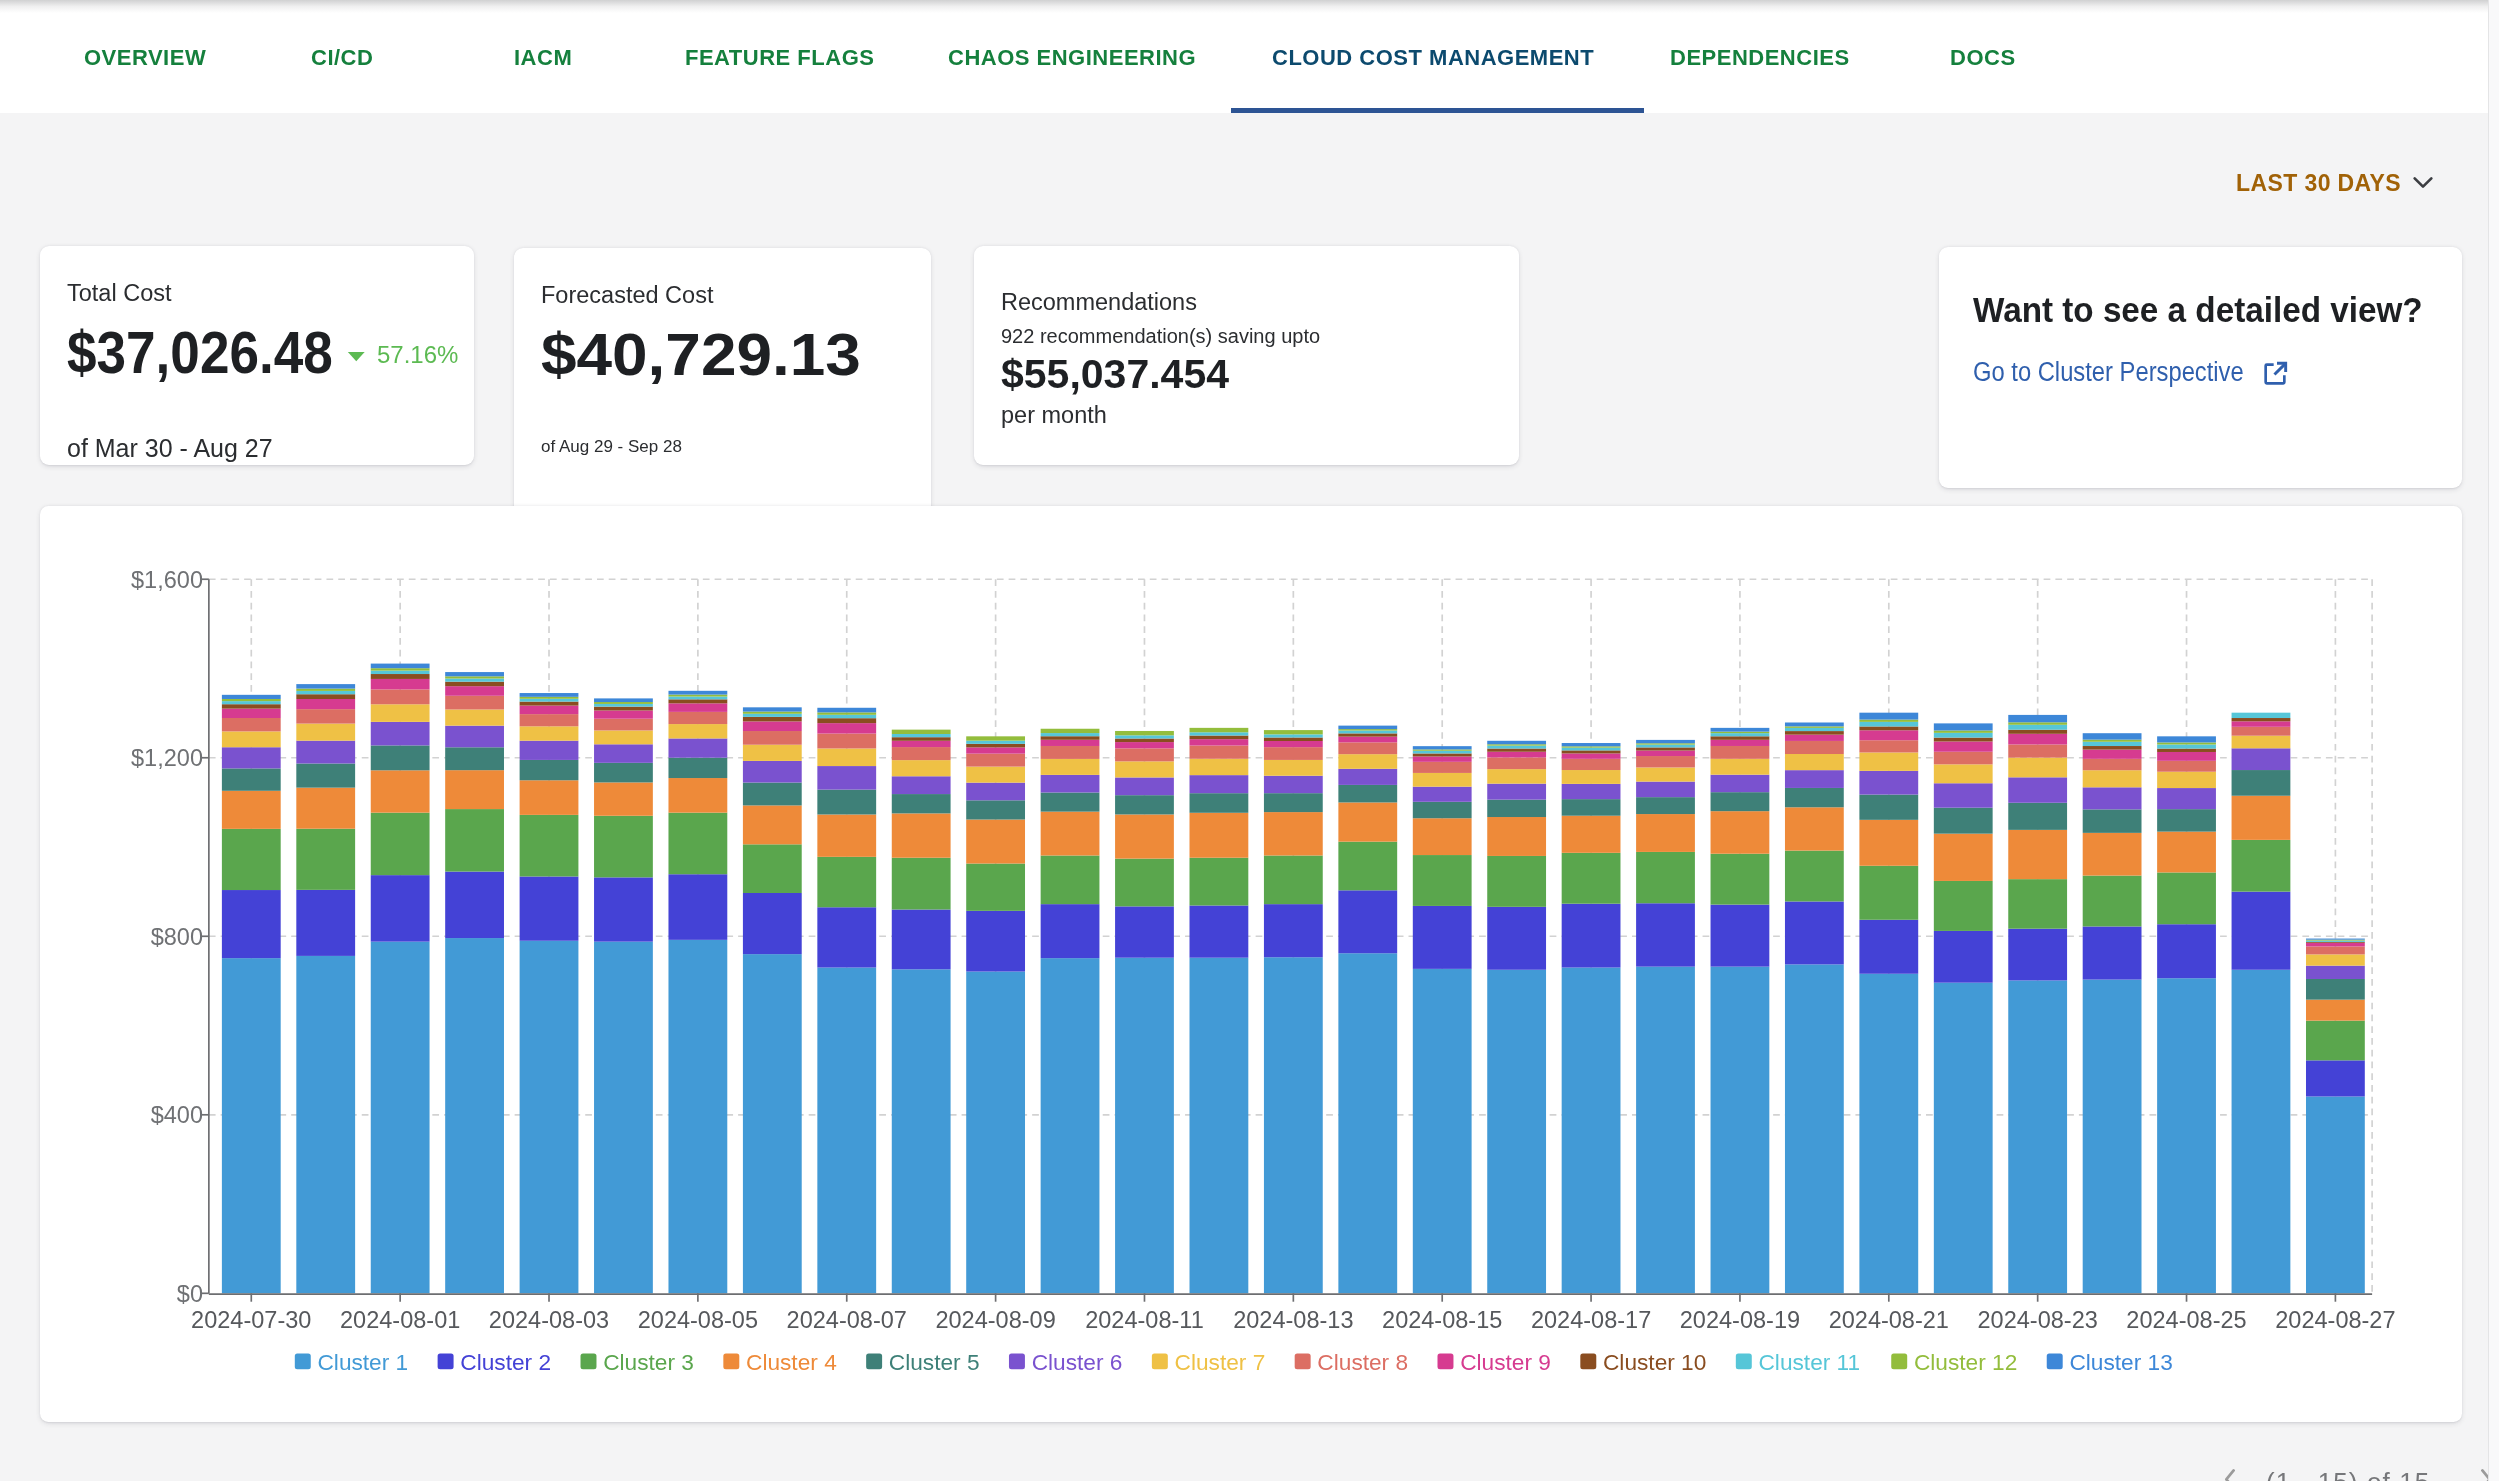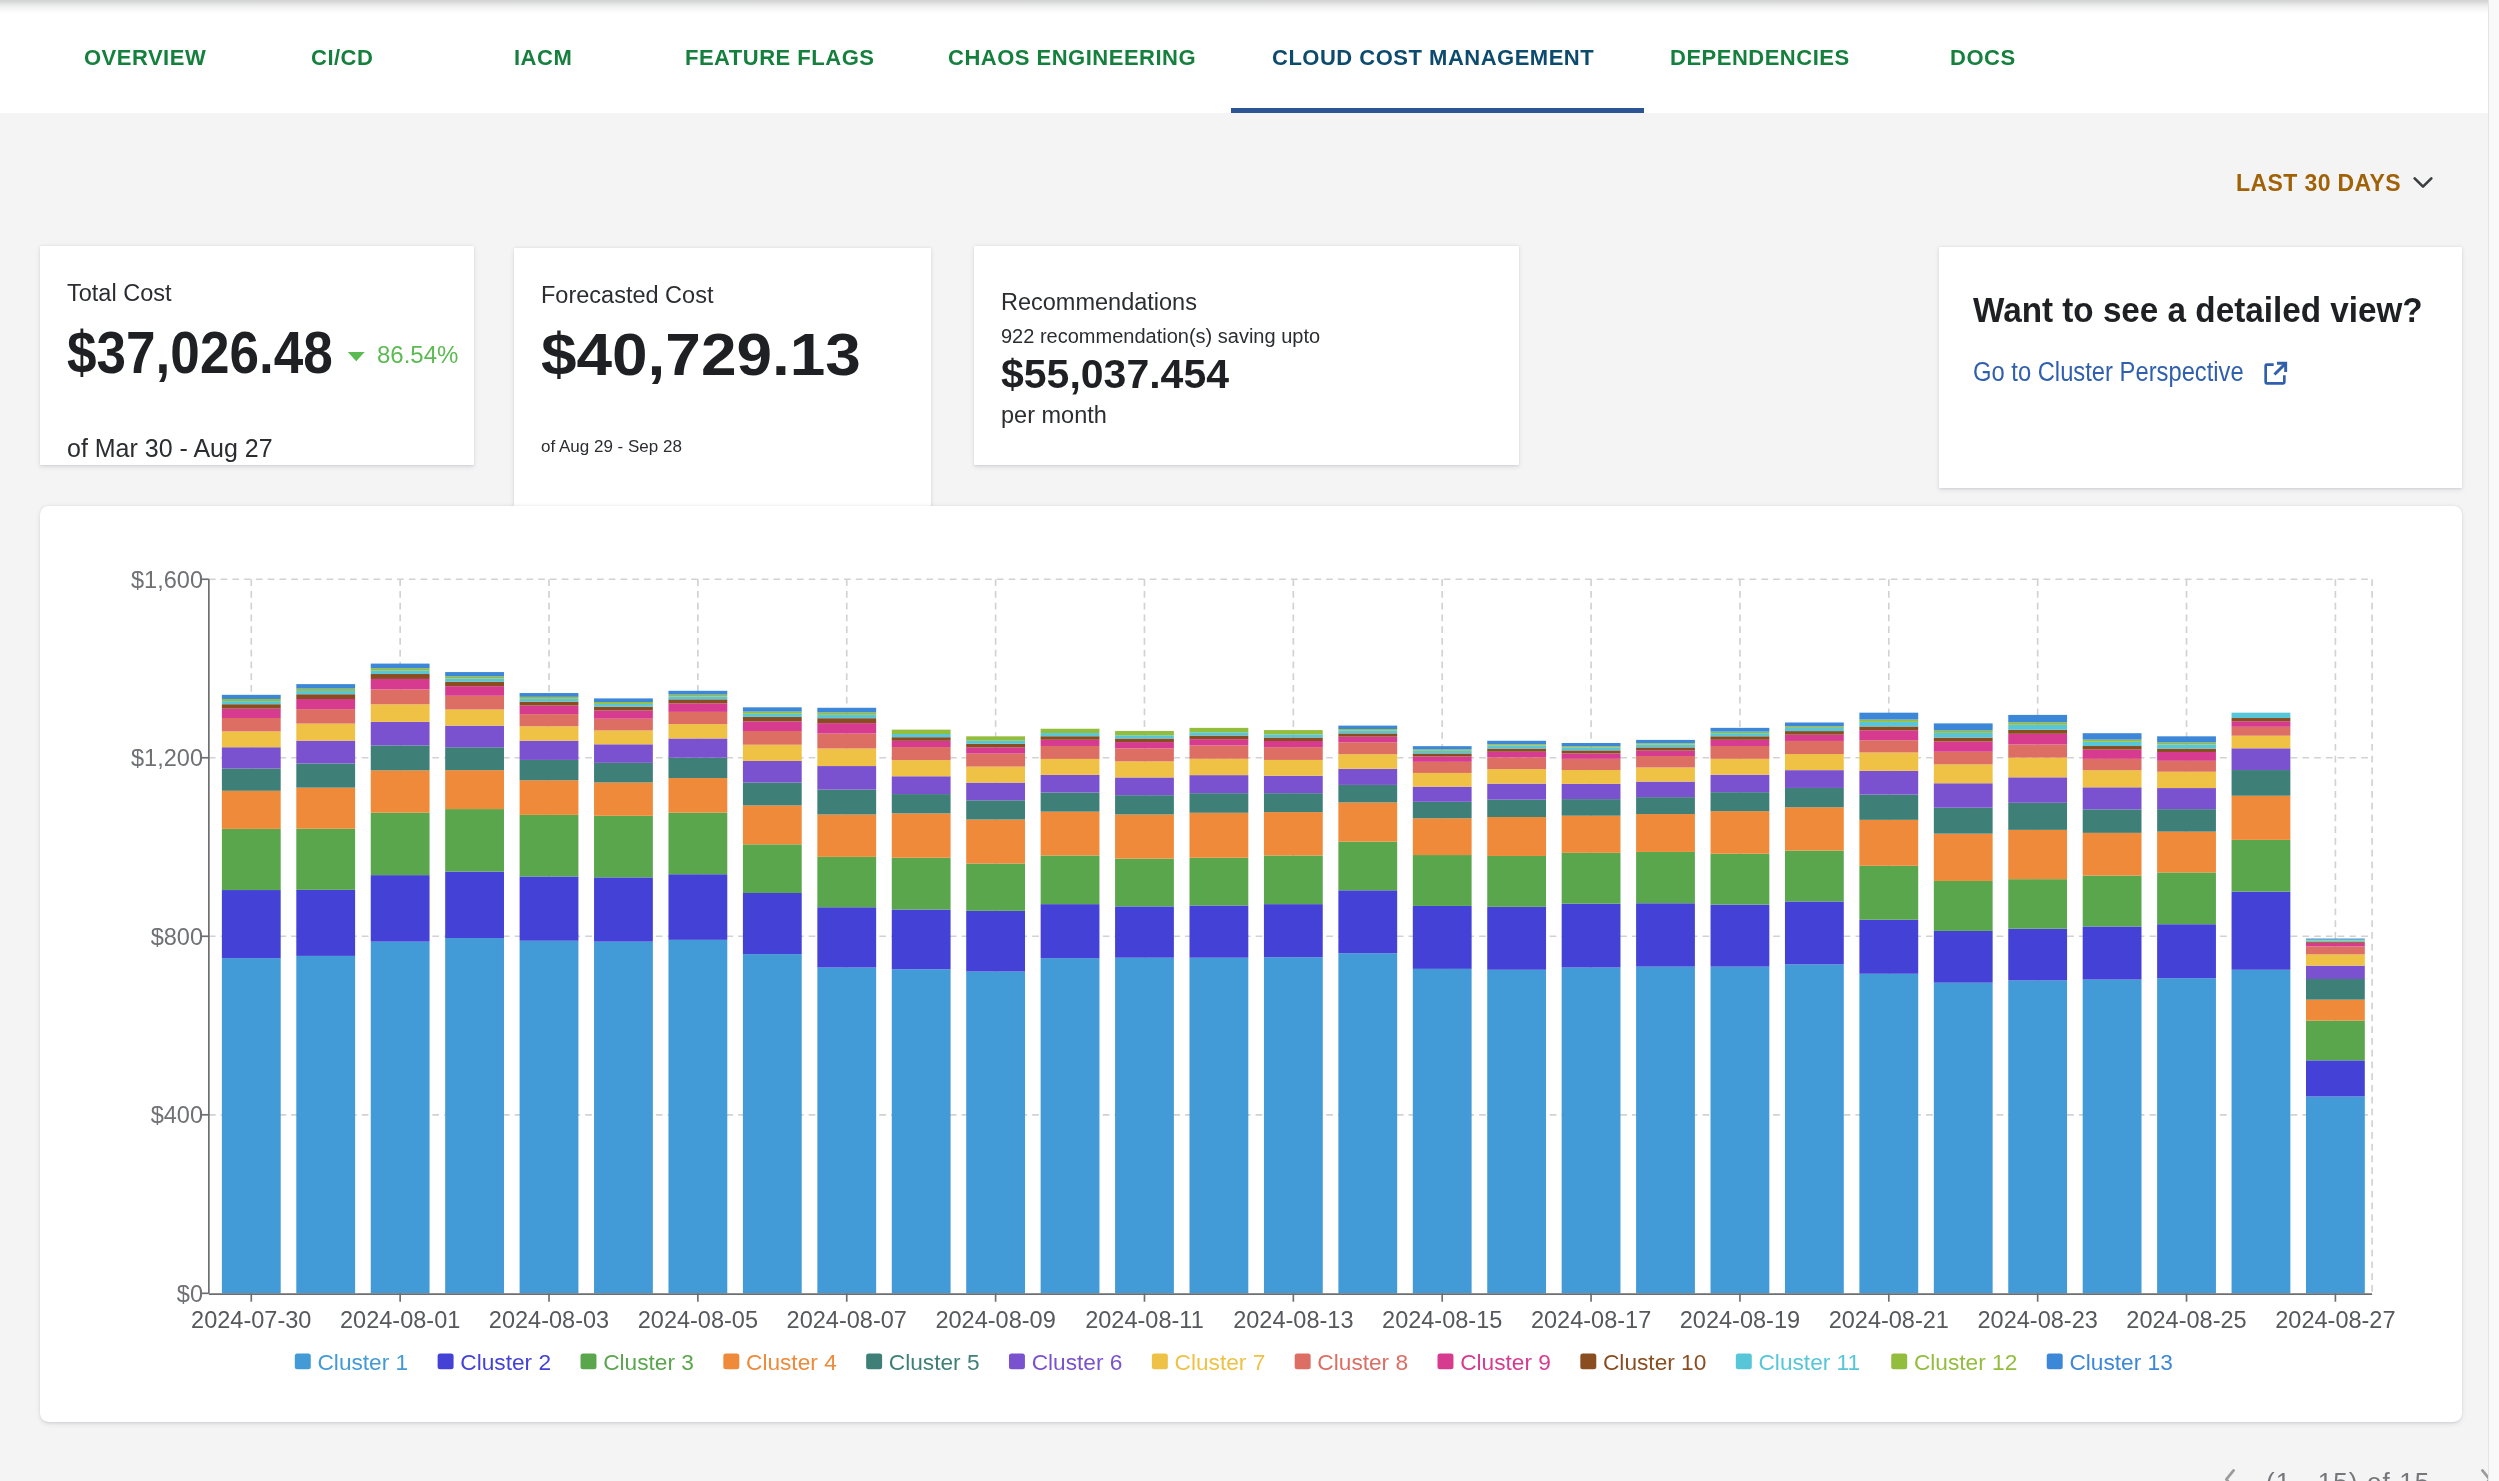--- a/index.html
+++ b/index.html
@@ -7,21 +7,21 @@
 .abs { position:absolute; }
 .nav { position:absolute; left:0; top:0; width:2500px; height:113px; background:#fff; }
 .topshadow { position:absolute; left:0; top:0; width:2500px; height:12.6px;
   background:linear-gradient(to bottom, rgba(60,62,65,0.24), rgba(60,62,65,0.08) 50%, rgba(60,62,65,0) 100%); z-index:5; }
 .tab { position:absolute; top:45px; font-size:22px; font-weight:700; letter-spacing:0.5px;
   color:#15803d; white-space:nowrap; }
 .tab.active { color:#0c4a6e; }
 .underline { position:absolute; left:1231px; top:108px; width:413px; height:5px; background:#2d5494; }
 .last30 { position:absolute; top:170px; left:2236px; font-size:23px; font-weight:700;
   letter-spacing:0.4px; color:#a16207; white-space:nowrap; }
-.card { position:absolute; background:#fff; border-radius:1px;
+.card { position:absolute; background:#fff; border-radius:9px;
   box-shadow:0 1.7px 5px rgba(40,41,61,0.10), 0 0.8px 1.7px rgba(96,97,112,0.12); }
 .lbl { font-size:23.5px; color:#2b2d30; position:absolute; white-space:nowrap; line-height:1; }
 .big { font-size:60px; font-weight:700; color:#1e2023; position:absolute; white-space:nowrap; line-height:1; }
 .green { color:#5cba52; font-size:24px; font-weight:400; }
 .pagerow { position:absolute; top:1462px; left:0; width:2500px; font-size:26px; color:#76777a; }
 </style></head>
 <body>
 <div class="nav"></div>
 <div class="topshadow"></div>
 <div class="tab" style="left:84px">OVERVIEW</div>
@@ -37,21 +37,21 @@
 <svg width="22" height="15" viewBox="0 0 26 18" style="position:absolute;left:2412px;top:175px">
     <path d="M3 4 L13 14 L23 4" stroke="#3c3e42" stroke-width="3.2" fill="none" stroke-linecap="round" stroke-linejoin="round"></path>
   </svg>
 
 <div class="card" style="left:40px;top:246px;width:434px;height:219px">
   <div class="lbl" style="left:27px;top:36px">Total Cost</div>
   <div class="big" style="left:27px;top:77px;transform:scaleX(0.885);transform-origin:0 0">$37,026.48</div>
   <svg width="18.5" height="11" viewBox="0 0 22 13" style="position:absolute;left:307px;top:105px">
       <path d="M1 1 L11 12 L21 1 Z" fill="#5cba52"></path>
     </svg>
-  <div class="abs green" style="left:337px;top:97px;line-height:1">86.54%</div>
+  <div class="abs green" style="left:337px;top:97px;line-height:1">57.16%</div>
   <div class="lbl" style="left:27px;top:190px;font-size:25px">of Mar 30 - Aug 27</div>
 </div>
 
 <div class="card" style="left:514px;top:248px;width:417px;height:269px">
   <div class="lbl" style="left:27px;top:36px">Forecasted Cost</div>
   <div class="big" style="left:27px;top:77px;transform:scaleX(1.065);transform-origin:0 0">$40,729.13</div>
   <div class="lbl" style="left:27px;top:190px;font-size:17px">of Aug 29 - Sep 28</div>
 </div>
 
 <div class="card" style="left:974px;top:246px;width:545px;height:219px">

